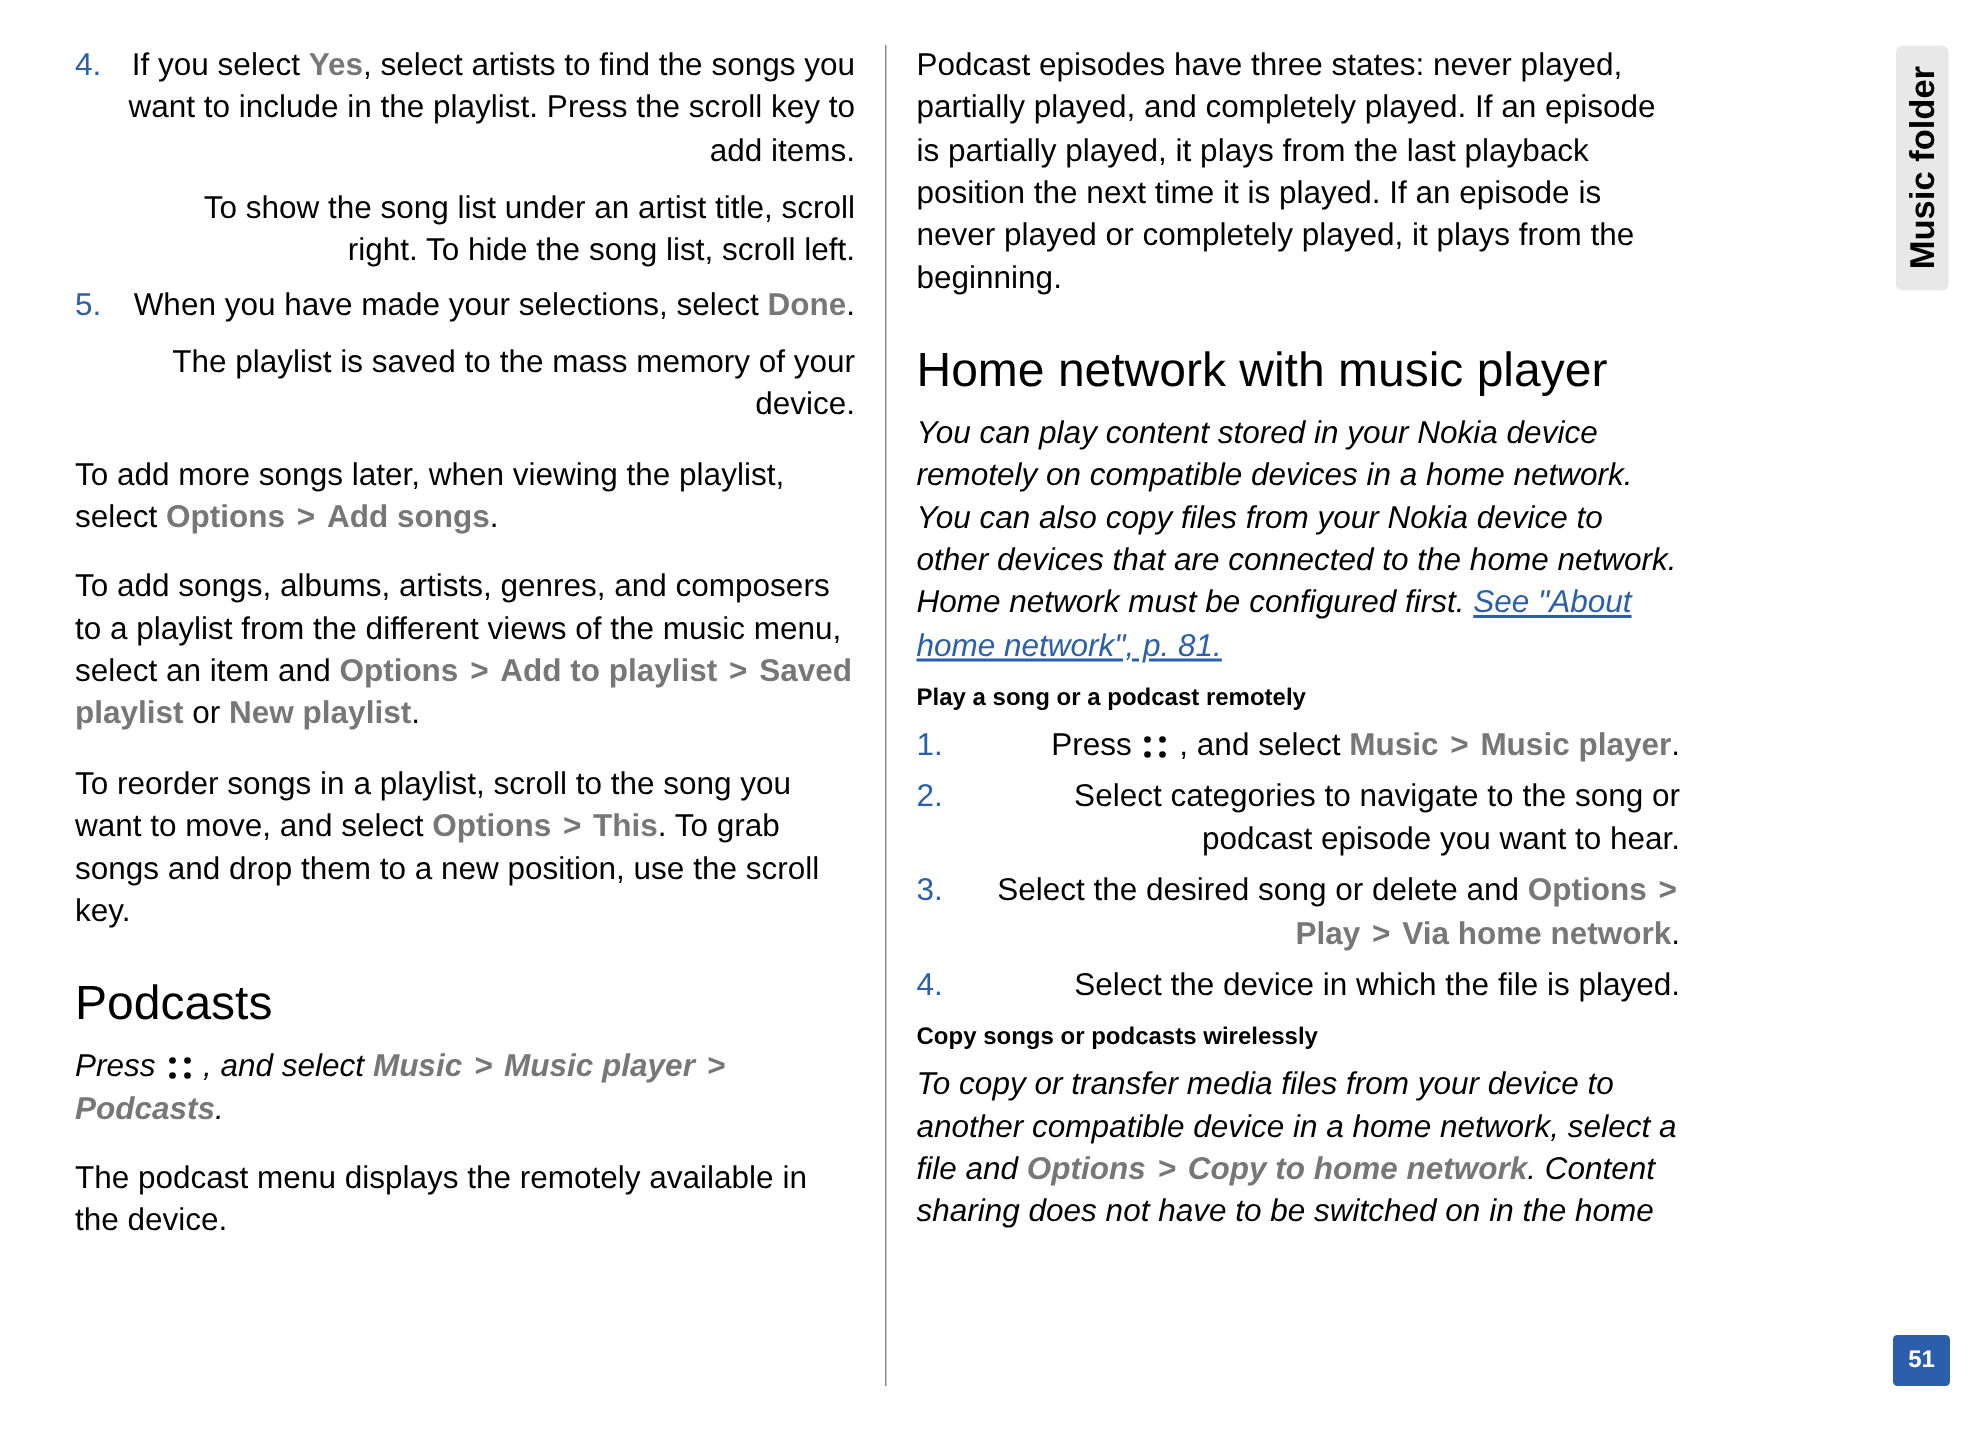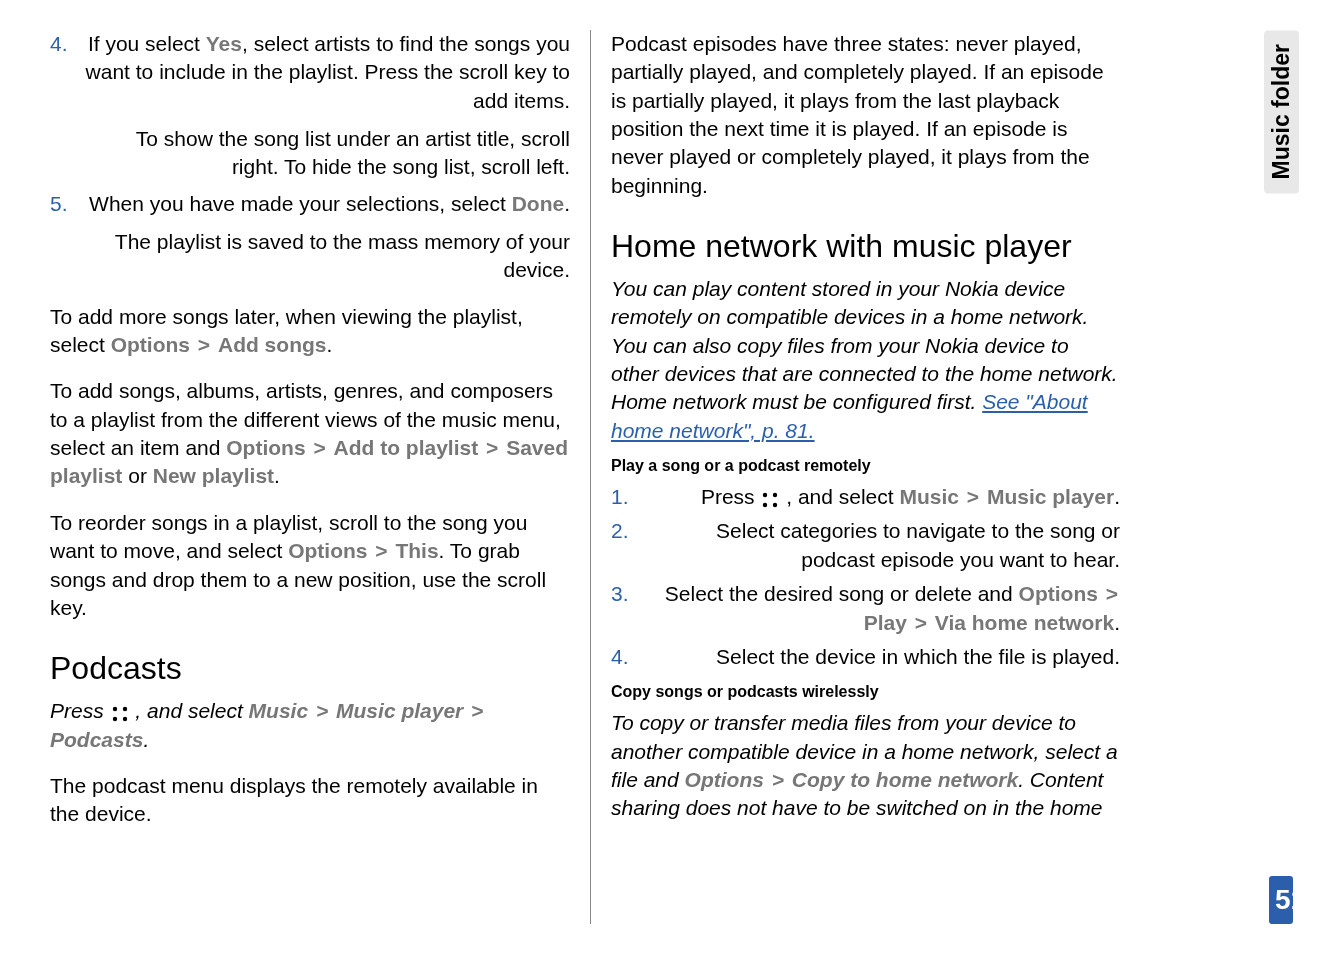--- a/index.html
+++ b/index.html
@@ -43,25 +43,25 @@
     font-size: 23px;
     color: #000;
     background: #e8e8e8;
     padding: 14px 4px;
     border-radius: 4px;
   }
   .page-num-box {
     background: #2b5fab;
     color: #fff;
     font-weight: bold;
-    font-size: 28px;
+    font-size: 16px;
     padding: 8px 6px;
     border-radius: 3px;
     text-align: center;
-    width: 24px;
+    width: 38px;
   }
   .ol-item {
     display: flex;
     margin-bottom: 8px;
     font-size: 21px;
     line-height: 1.35;
   }
   .ol-num {
     color: #2b5fab;
     min-width: 34px;

